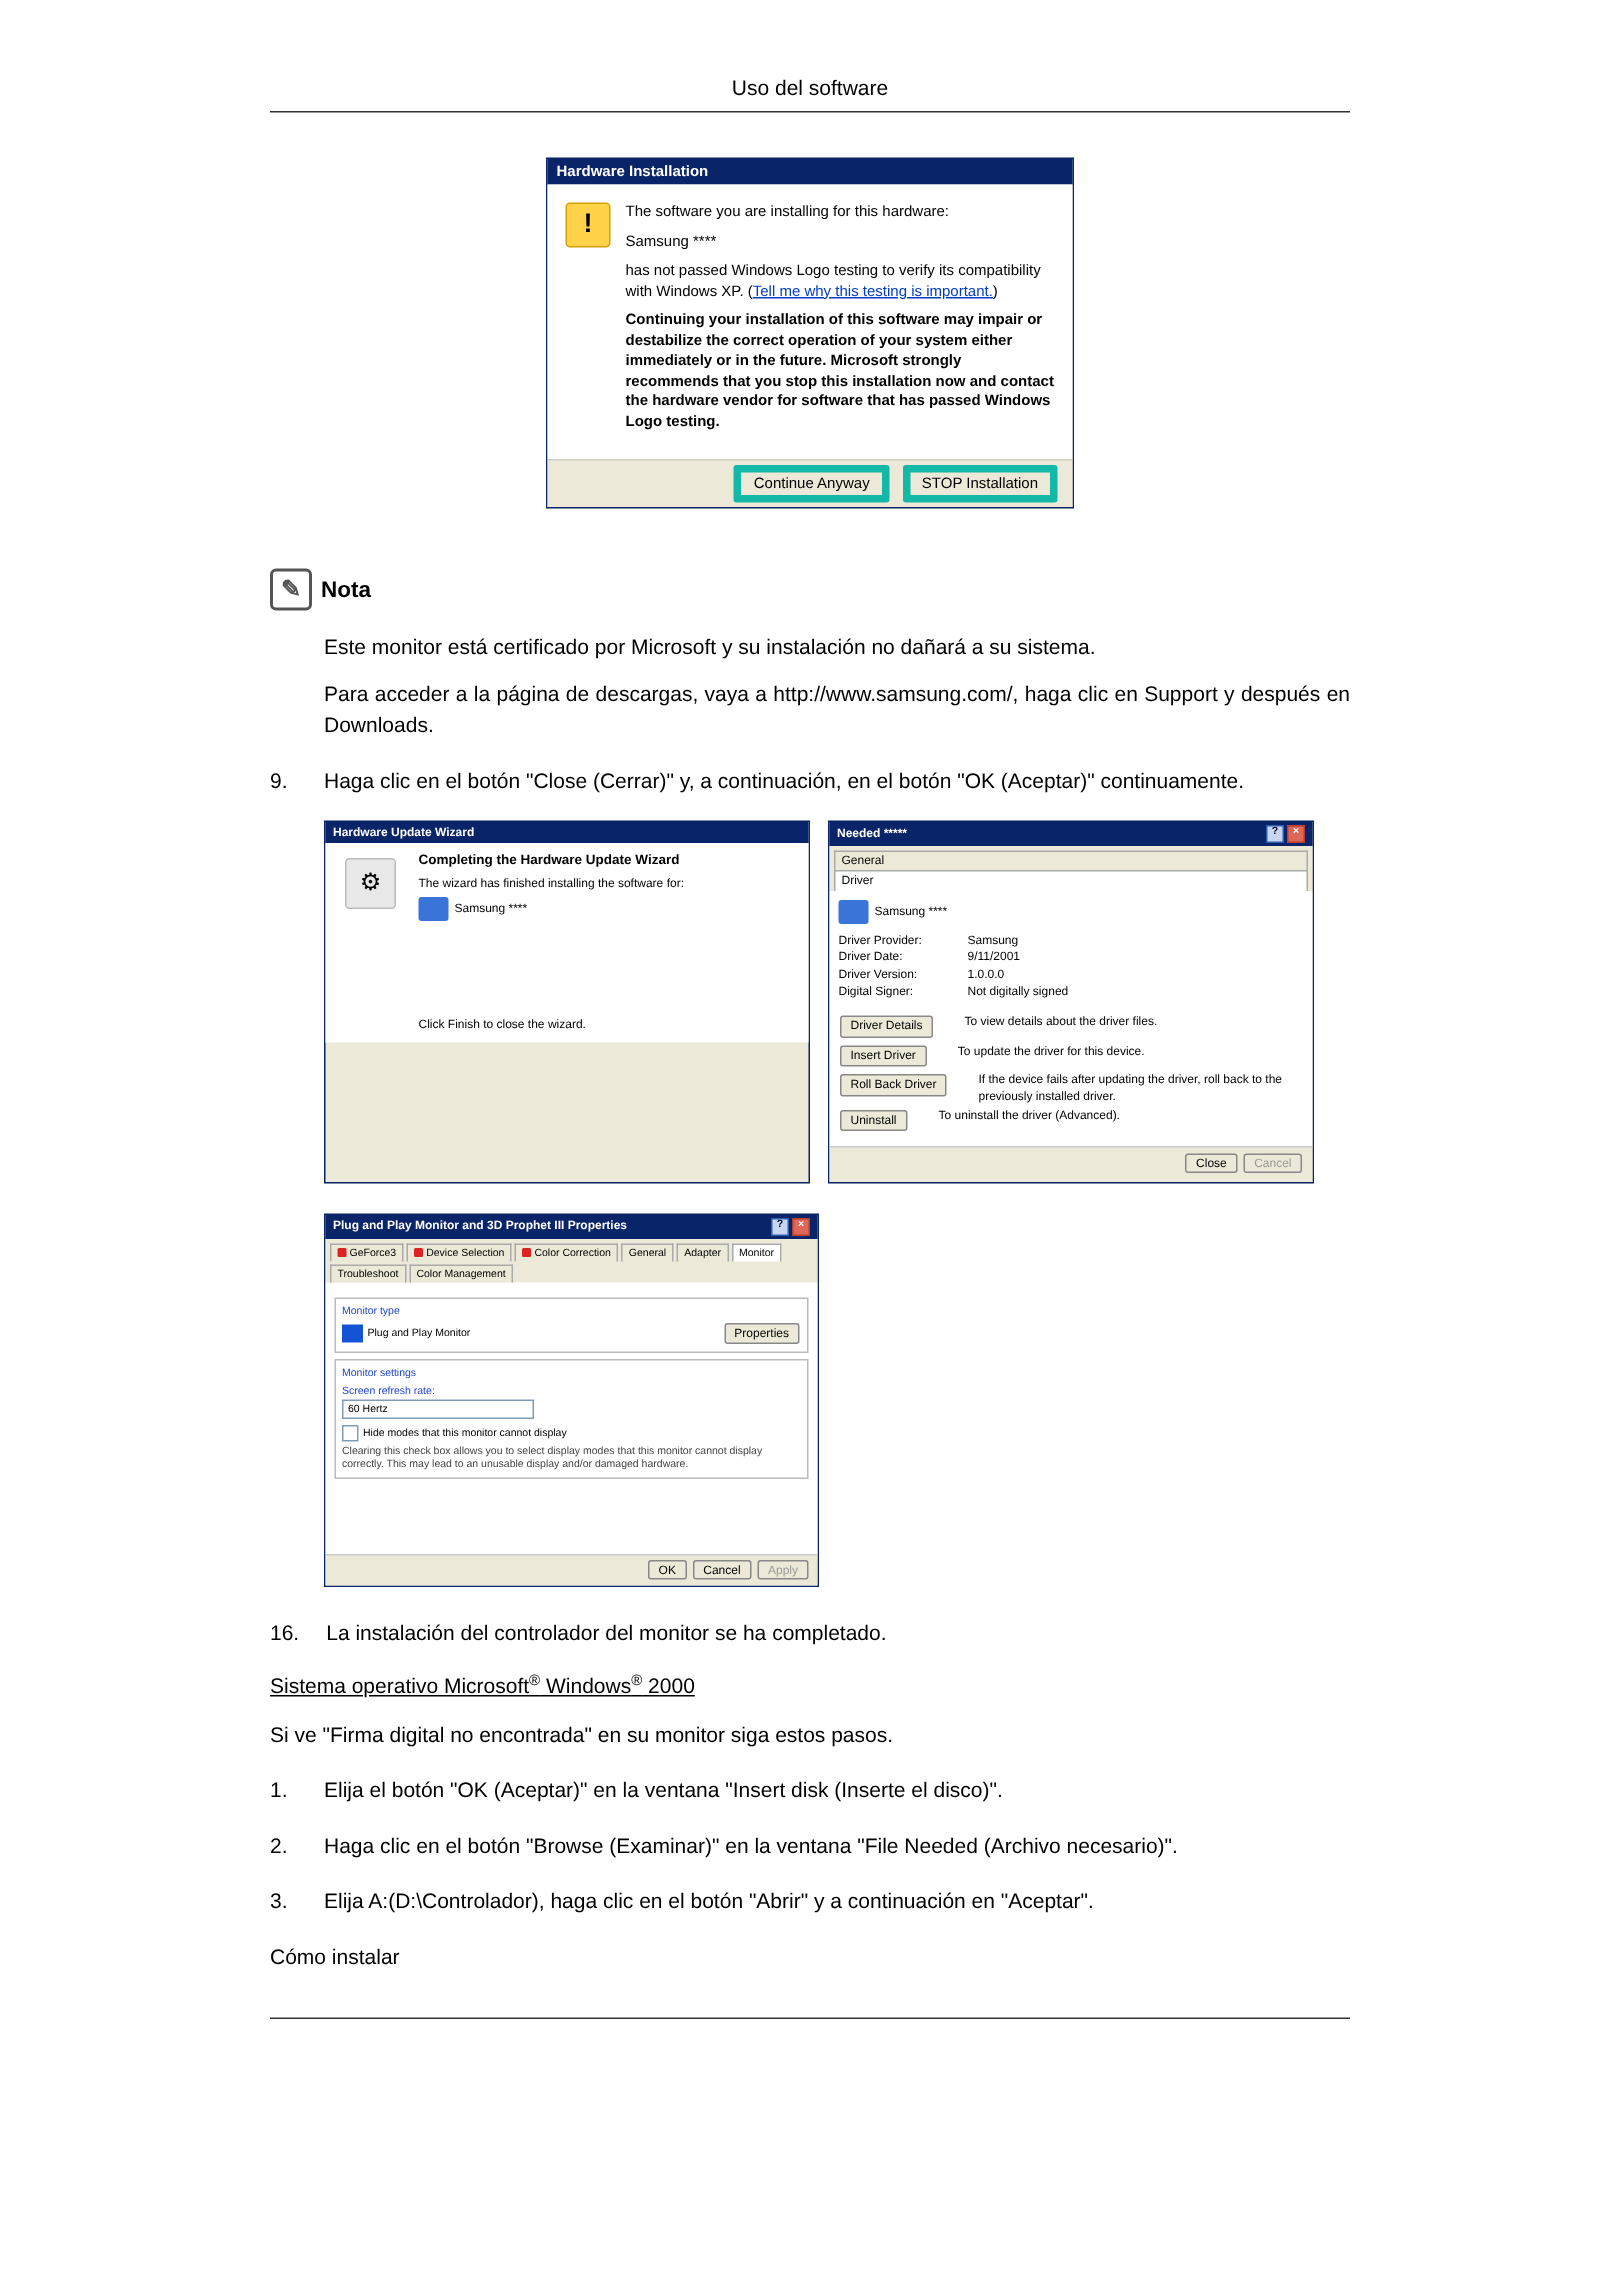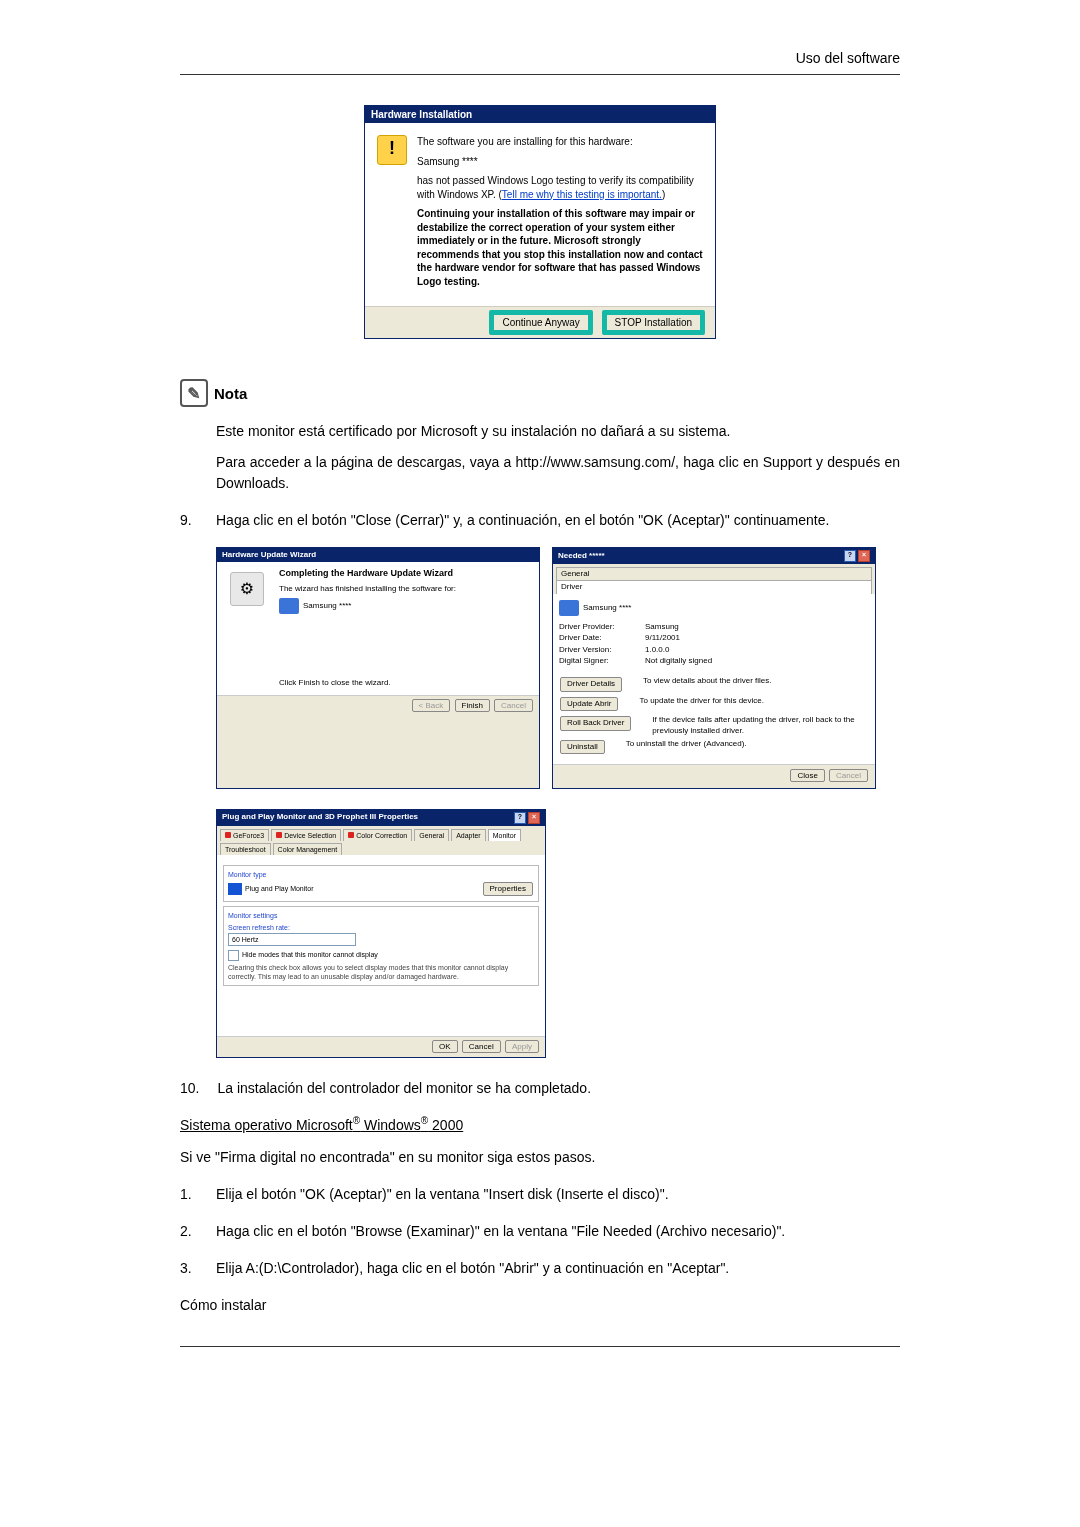--- a/index.html
+++ b/index.html
@@ -8,21 +8,21 @@
       background: #fff;
       font-family: Arial, Helvetica, sans-serif;
       font-size: 14px;
       color: #000;
       width: 1080px;
     }
     .page {
       padding: 50px 180px 40px 180px;
     }
     .header-title {
-      text-align: right;
+      text-align: center;
       font-size: 14px;
       margin-bottom: 8px;
     }
     .header-line {
       border-top: 1px solid #333;
       margin-bottom: 30px;
     }
     .dialog-center {
       display: flex;
       justify-content: center;
@@ -322,25 +322,20 @@
             <div>The wizard has finished installing the software for:</div>
             <div style="display:flex;align-items:center;gap:4px;margin:4px 0;">
               <span class="device-icon"></span>
               <span>Samsung ****</span>
             </div>
             <div style="height:60px;"></div>
             <div>Click Finish to close the wizard.</div>
           </div>
         </div>
       </div>
-      <div class="wiz-footer">
-        <span class="sm-btn disabled">&lt; Back</span>
-        <span class="sm-btn">Finish</span>
-        <span class="sm-btn disabled">Cancel</span>
-      </div>
     </div>
 
     <div class="mini-dialog">
       <div class="mini-title">
         <span>Needed *****</span>
         <span class="buttons">
           <span class="wbtn">?</span>
           <span class="wbtn close">×</span>
         </span>
       </div>
@@ -368,21 +363,21 @@
         <div class="kv-row">
             <span class="k">Digital Signer:</span>
             <span>Not digitally signed</span>
           </div>
         <div style="height:6px;"></div>
         <div class="btn-row">
             <span class="sm-btn">Driver Details</span>
             <span class="desc">To view details about the driver files.</span>
           </div>
         <div class="btn-row">
-            <span class="sm-btn">Update Abrir</span>
+            <span class="sm-btn">Insert Driver</span>
             <span class="desc">To update the driver for this device.</span>
           </div>
         <div class="btn-row">
             <span class="sm-btn">Roll Back Driver</span>
             <span class="desc">If the device fails after updating the driver, roll back to the previously installed driver.</span>
           </div>
         <div class="btn-row">
             <span class="sm-btn">Uninstall</span>
             <span class="desc">To uninstall the driver (Advanced).</span>
           </div>
@@ -441,21 +436,21 @@
       </div>
       <div class="disp-footer">
         <span class="sm-btn">OK</span>
         <span class="sm-btn">Cancel</span>
         <span class="sm-btn disabled">Apply</span>
       </div>
     </div>
   </div>
 
   <div class="num-item">
-    <div class="num">10.</div>
+    <div class="num">16.</div>
     <div class="body">La instalación del controlador del monitor se ha completado.</div>
   </div>
 
   <div class="section-title-body">
     <span>Sistema operativo Microsoft</span><span class="superscript">®</span><span> Windows</span><span class="superscript">®</span><span> 2000</span>
   </div>
 
   <div class="para" style="padding-left:0;">Si ve "Firma digital no encontrada" en su monitor siga estos pasos.</div>
 
   <div class="num-item">

